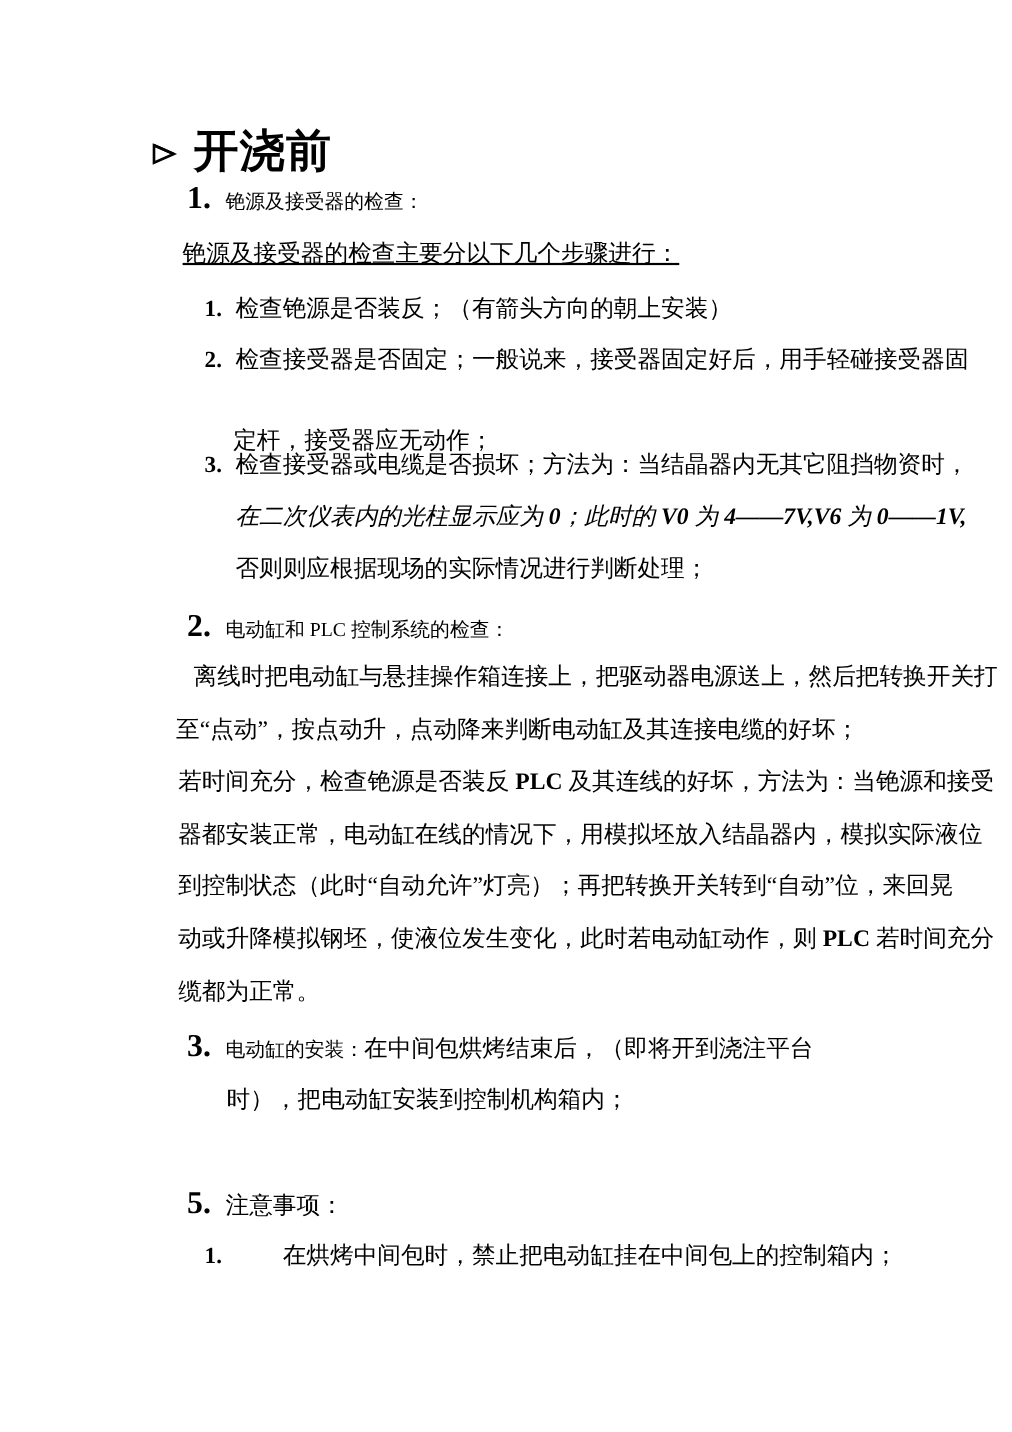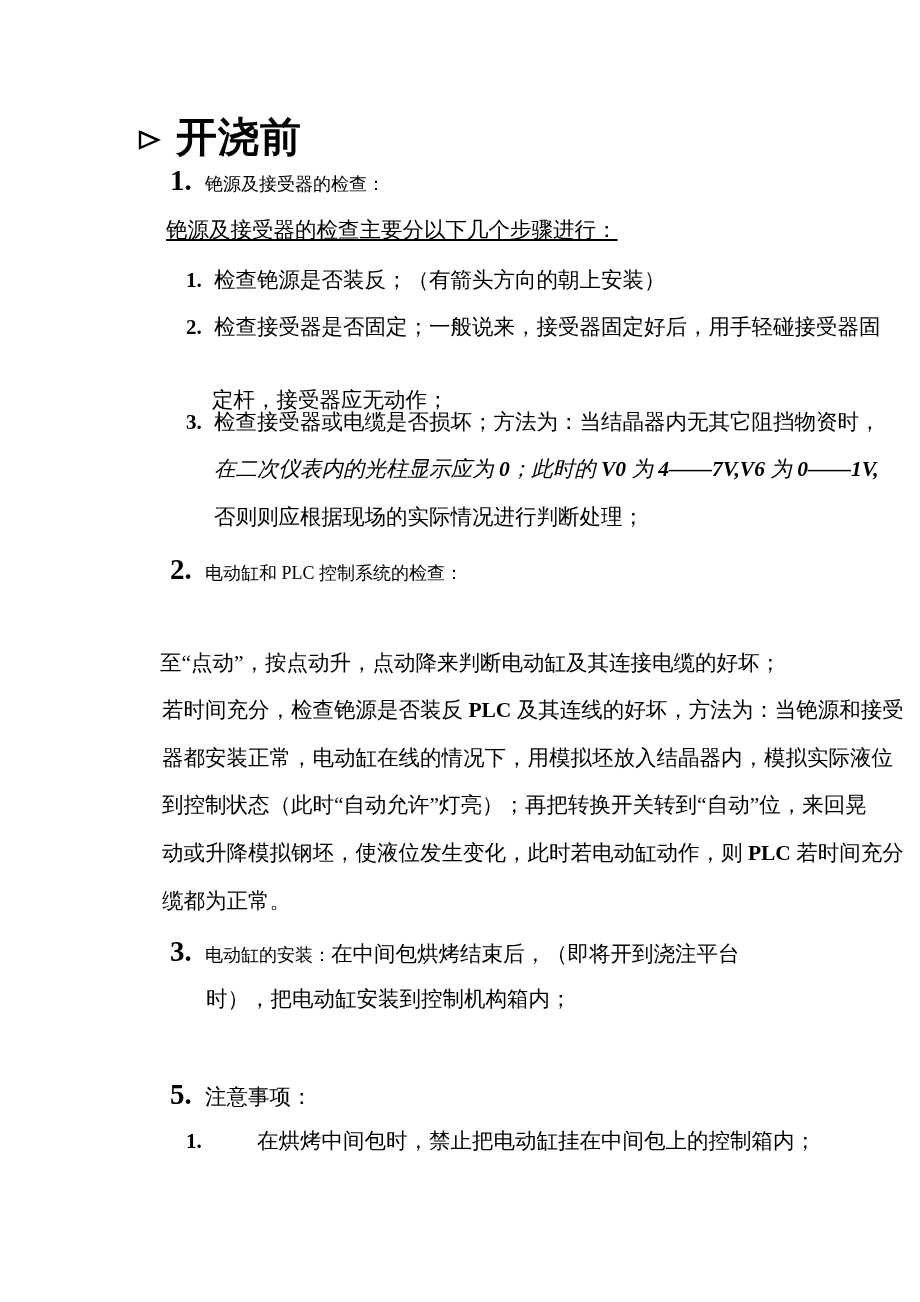--- a/index.html
+++ b/index.html
@@ -71,20 +71,23 @@
     <span>在二次仪表内的光柱显示应为 </span><span class="lat-b">0</span><span>；此时的 </span><span class="lat-b">V0</span><span> 为 </span><span class="lat-b">4——7V,V6</span><span> 为 </span><span class="lat-b">0——1V,</span>
   </div>
   <div class="line cn" style="left:214px; top:504px;">
     <span>否则则应根据现场的实际情况进行判断处理；</span>
   </div>
 
   <div class="line" style="left:170px; top:551px;">
     <span class="snum">2.</span><span class="stitle">电动缸和 </span><span class="stitle">PLC</span><span class="stitle"> 控制系统的检查：</span>
   </div>
 
+  <div class="line cn" style="left:176px; top:602px;">
+    <span>离线时把电动缸与悬挂操作箱连接上，把驱动器电源送上，然后把转换开关打</span>
+  </div>
   <div class="line cn" style="left:160px; top:650px;">
     <span>至“点动”，按点动升，点动降来判断电动缸及其连接电缆的好坏；</span>
   </div>
 
   <div class="line cn" style="left:162px; top:697px;">
     <span>若时间充分，检查铯源是否装反 </span><span class="lat-b">PLC</span><span> 及其连线的好坏，方法为：当铯源和接受</span>
   </div>
   <div class="line cn" style="left:162px; top:745px;">
     <span>器都安装正常，电动缸在线的情况下，用模拟坯放入结晶器内，模拟实际液位</span>
   </div>

